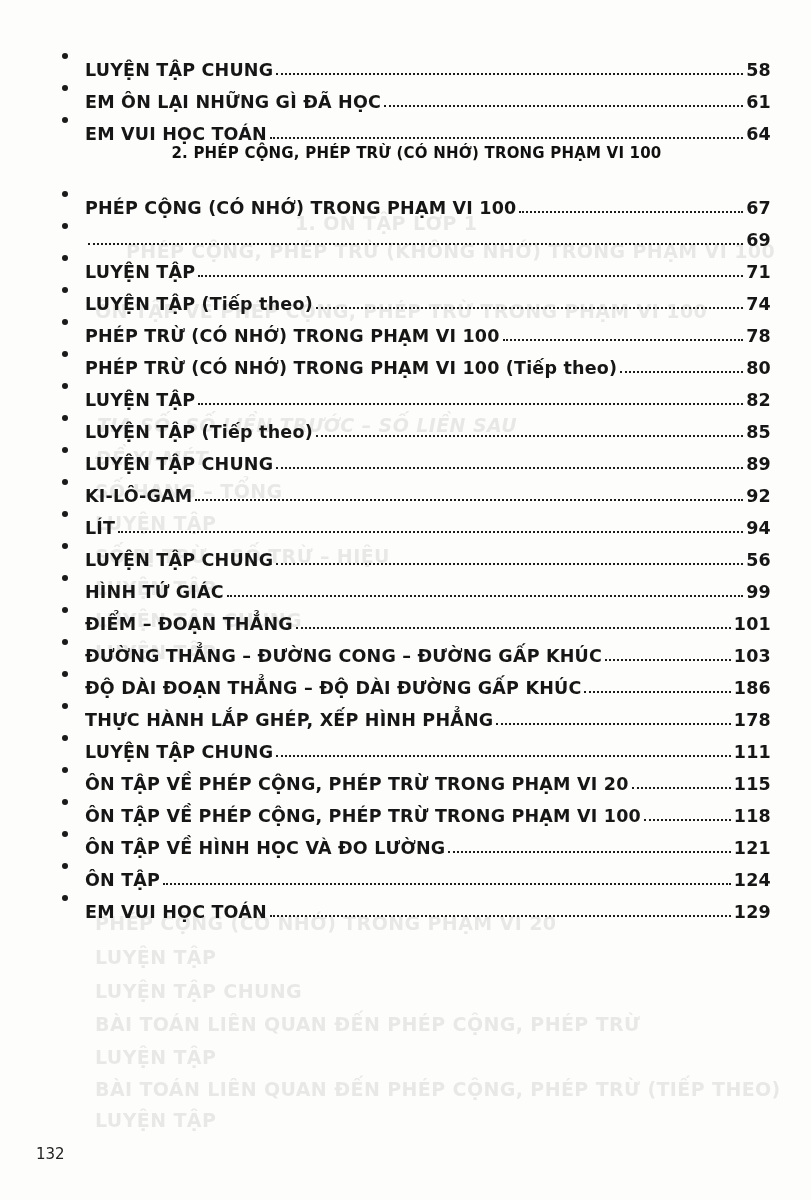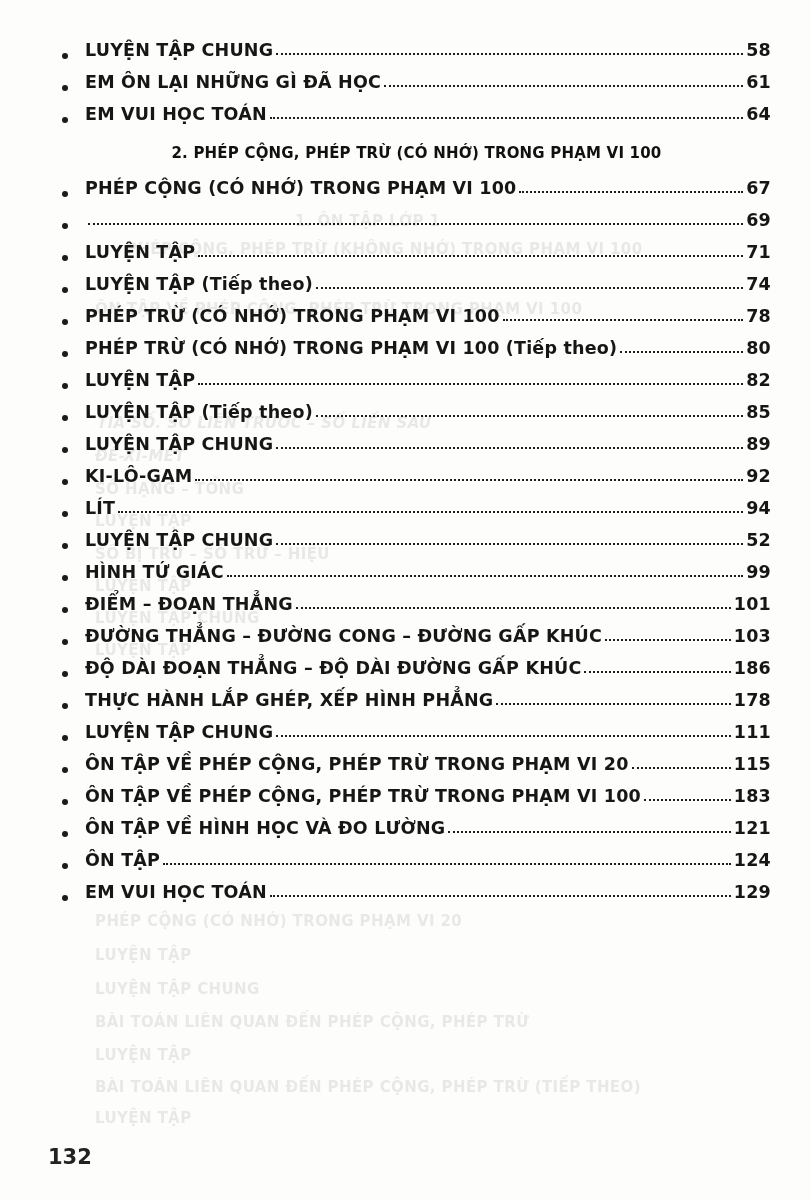--- a/index.html
+++ b/index.html
@@ -14,21 +14,21 @@
     font-family: "DejaVu Sans", "Liberation Sans", sans-serif;
     color: #161616;
   }
 
   
   .ghost-layer { position: absolute; inset: 0; z-index: 0; }
   .ghost-line {
     position: absolute;
     white-space: nowrap;
     font-weight: 700;
-    font-size: 15px;
+    font-size: 19px;
     letter-spacing: 0.4px;
     color: rgba(45, 45, 45, 0.10);
     filter: blur(0.45px);
   }
 
   .content {
     position: relative;
     z-index: 1;
     padding: 40px 40px 0 62px;
   }
@@ -53,40 +53,39 @@
   }
   .toc-label { white-space: nowrap; }
   .leader {
     flex: 1 1 auto;
     min-width: 12px;
     margin: 0 3px;
     border-bottom: 2.4px dotted #1c1c1c;
     position: relative;
     top: -1px;
   }
-  .toc-page { flex: 0 0 auto; text-align: right; }
+  .toc-page { flex: 0 0 auto; text-align: right; margin-top: 20px; }
 
   .section-title {
     margin: 8px 0 16px 0;
     text-align: center;
     font-size: 15px;
     font-weight: 700;
     letter-spacing: 0.2px;
     color: #101010;
   }
 
   .folio {
     position: absolute;
     z-index: 1;
     left: 36px;
     top: 1145px;
-    font-size: 21px;
-    font-weight: 700;
+    font-size: 15px;
+    font-weight: 400;
     color: #222;
-    margin-left: 12px;
   }
 </style>
 </head>
 <body>
 
 <div class="page">
 
   <div class="ghost-layer">
 
   <span class="ghost-line" style="top: 212px; left: 295px;">1. ÔN TẬP LỚP 1</span>
@@ -199,21 +198,21 @@
         <li class="toc-row">
           <span class="bullet"></span>
           <span class="toc-label">LÍT</span>
           <span class="leader"></span>
           <span class="toc-page">94</span>
         </li>
         <li class="toc-row">
           <span class="bullet"></span>
           <span class="toc-label">LUYỆN TẬP CHUNG</span>
           <span class="leader"></span>
-          <span class="toc-page">52</span>
+          <span class="toc-page">56</span>
         </li>
         <li class="toc-row">
           <span class="bullet"></span>
           <span class="toc-label">HÌNH TỨ GIÁC</span>
           <span class="leader"></span>
           <span class="toc-page">99</span>
         </li>
         <li class="toc-row">
           <span class="bullet"></span>
           <span class="toc-label">ĐIỂM – ĐOẠN THẲNG</span>
@@ -247,21 +246,21 @@
         <li class="toc-row">
           <span class="bullet"></span>
           <span class="toc-label">ÔN TẬP VỀ PHÉP CỘNG, PHÉP TRỪ TRONG PHẠM VI 20</span>
           <span class="leader"></span>
           <span class="toc-page">115</span>
         </li>
         <li class="toc-row">
           <span class="bullet"></span>
           <span class="toc-label">ÔN TẬP VỀ PHÉP CỘNG, PHÉP TRỪ TRONG PHẠM VI 100</span>
           <span class="leader"></span>
-          <span class="toc-page">183</span>
+          <span class="toc-page">118</span>
         </li>
         <li class="toc-row">
           <span class="bullet"></span>
           <span class="toc-label">ÔN TẬP VỀ HÌNH HỌC VÀ ĐO LƯỜNG</span>
           <span class="leader"></span>
           <span class="toc-page">121</span>
         </li>
         <li class="toc-row">
           <span class="bullet"></span>
           <span class="toc-label">ÔN TẬP</span>

